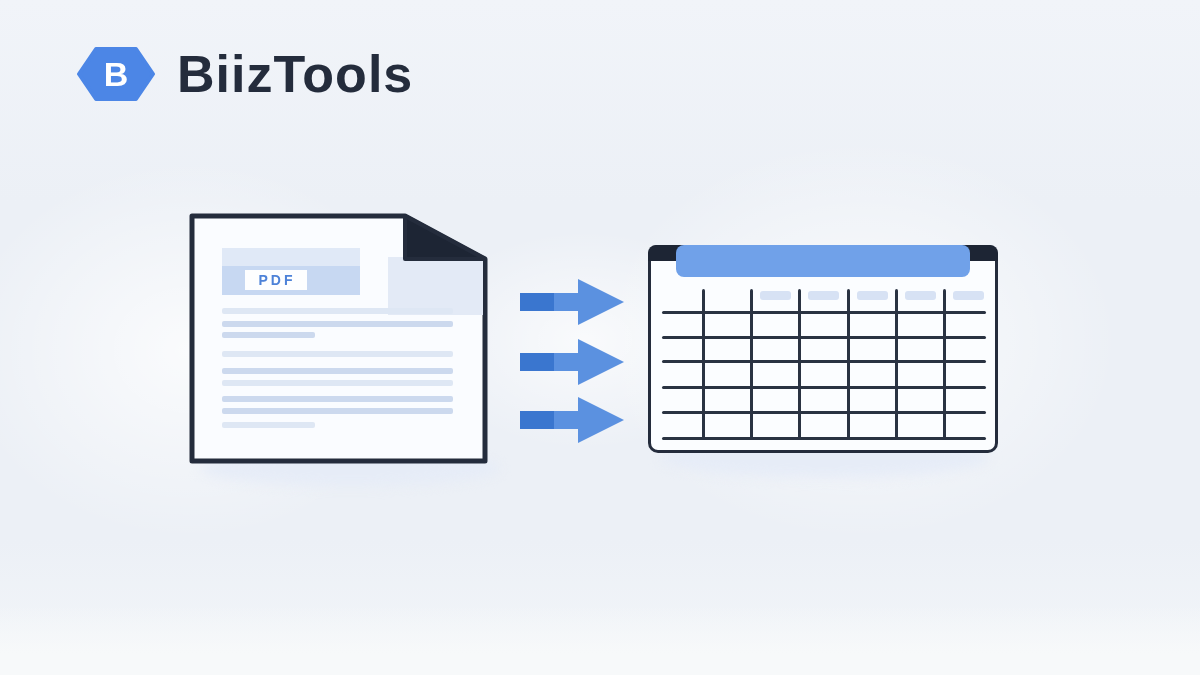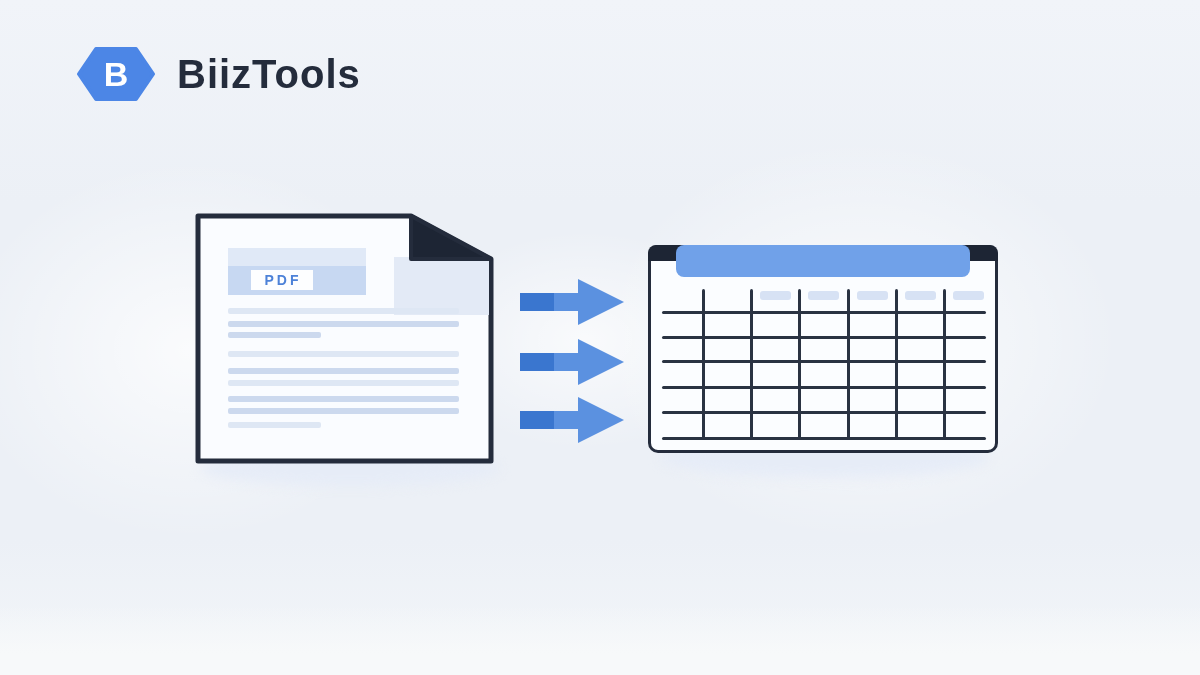--- a/index.html
+++ b/index.html
@@ -28,29 +28,29 @@
   .shade-doc   { left: 200px; top: 452px; width: 300px; height: 34px; background: #e6ecf7; }
   .shade-table { left: 660px; top: 438px; width: 330px; height: 40px; background: #e6ecf7; }
   .bottom-band { position: absolute; left: 0; bottom: 0; width: 100%; height: 70px;
                  background: linear-gradient(180deg, rgba(248,250,251,0) 0%, #f7f9fa 70%); }
 
   
   .brand { position: absolute; left: 77px; top: 47px; display: flex; align-items: center; }
   .brand-hex { width: 78px; height: 54px; }
   .brand-word {
     margin-left: 22px;
-    font-size: 40px;
+    font-size: 52px;
     font-weight: bold;
     color: #242c3c;
     letter-spacing: 1px;
     line-height: 54px;
   }
 
   
-  .doc { position: absolute; left: 194px; top: 212px; width: 301px; height: 253px; }
+  .doc { position: absolute; left: 188px; top: 212px; width: 301px; height: 253px; }
   .doc svg { position: absolute; left: 0; top: 0; }
   .pdf-badge-block {
     position: absolute; left: 34px; top: 36px; width: 138px; height: 47px;
     background: linear-gradient(180deg, #e0e9f7 0%, #e0e9f7 38%, #c7d8f2 38%, #c7d8f2 100%);
   }
   .pdf-badge-label-box {
     position: absolute; left: 23px; top: 22px; width: 62px; height: 20px;
     background: #fdfeff; display: flex; align-items: center; justify-content: center;
   }
   .pdf-badge-label-box span {

